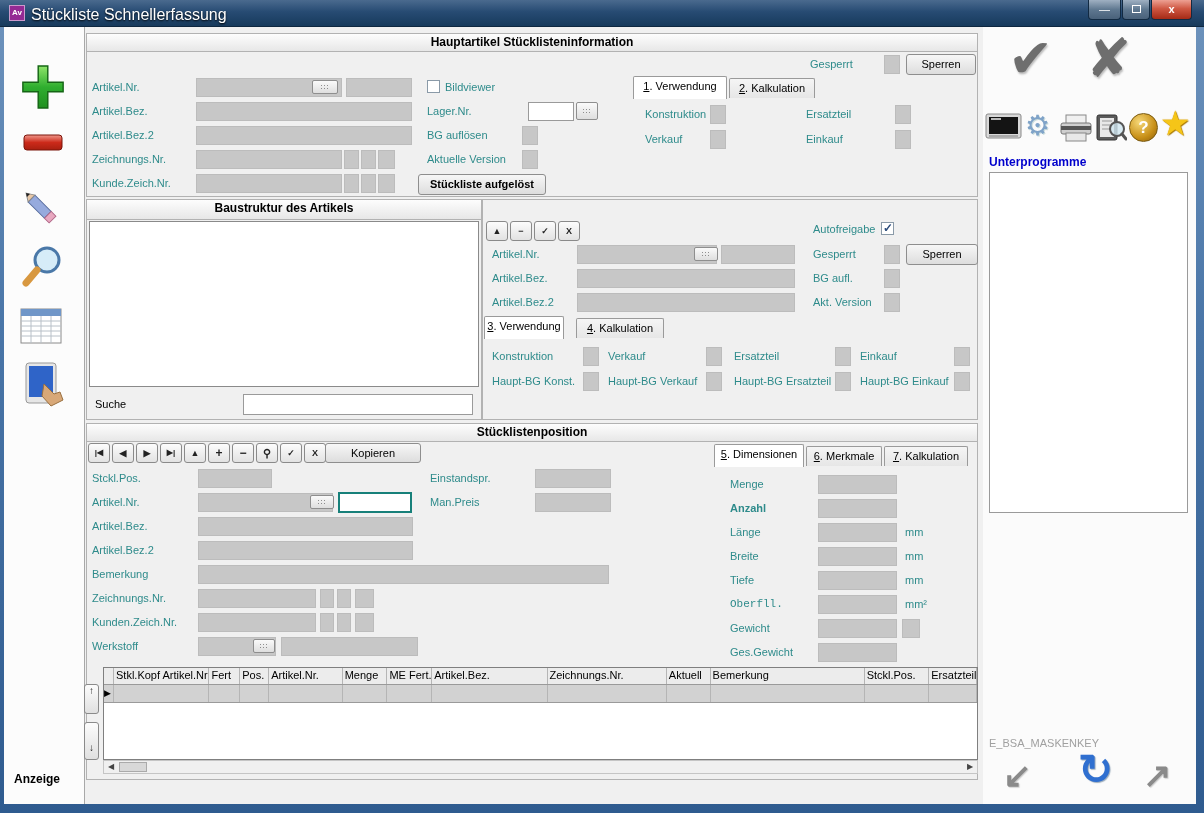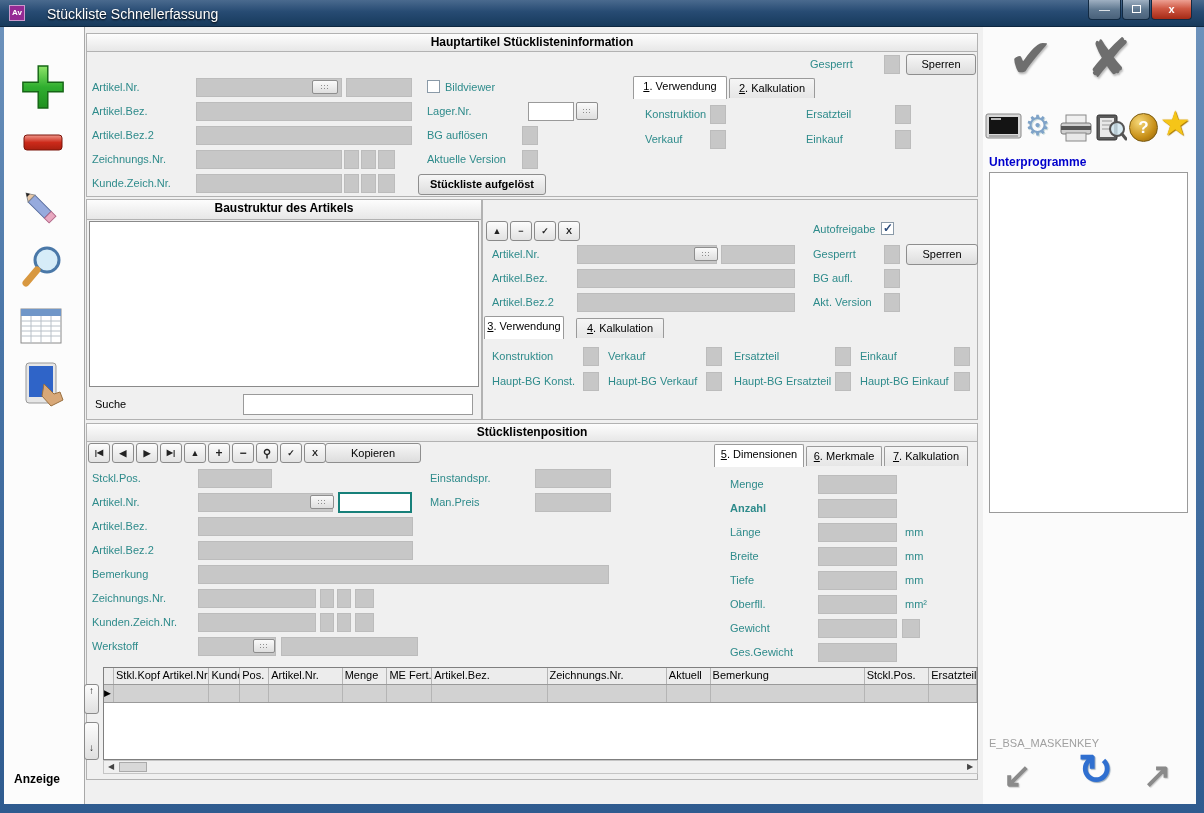--- a/index.html
+++ b/index.html
@@ -4,21 +4,21 @@
 <style>
   * { margin:0; padding:0; box-sizing:border-box; }
   html,body { width:1204px; height:813px; font-family:"Liberation Sans", sans-serif; }
   .window { position:relative; width:1204px; height:813px;
     background:linear-gradient(180deg,#6f94bd 0%,#4a76a8 40%,#2f5b8f 100%); overflow:hidden; }
   .titlebar { position:absolute; left:0; top:0; width:1204px; height:27px;
     background:linear-gradient(180deg,#4a6a8e 0%,#274b73 45%,#173a5c 100%);
     border-bottom:1px solid #0e2740; }
   .app-icon { position:absolute; left:9px; top:5px; width:16px; height:16px; background:#942a94;
     border:1px solid #c9c; color:#fff; font-size:8px; font-weight:bold; text-align:center; line-height:14px; }
-  .title-text { position:absolute; left:47px; top:6px; color:#fff; font-size:14px; text-shadow:0 1px 2px #000; }
+  .title-text { position:absolute; left:31px; top:6px; color:#fff; font-size:16px; text-shadow:0 1px 2px #000; }
   .winbtns { position:absolute; right:12px; top:0; display:flex; }
   .wbtn { height:20px; border:1px solid #122a42; border-top:none; color:#fff; text-align:center;
     font-size:11px; line-height:18px; background:linear-gradient(180deg,#9fb0c2,#5f7890 50%,#49617a);
     border-radius:0 0 4px 4px; margin-left:1px; }
   .wbtn.min { width:33px; } .wbtn.max { width:28px; }
   .wbtn.close { width:41px; background:linear-gradient(180deg,#eda193,#cf5843 45%,#a52a16); font-weight:bold; }
   .maxglyph { display:inline-block; width:9px; height:8px; border:1px solid #fff; }
   .client { position:absolute; left:4px; top:27px; width:1192px; height:777px; background:#f0f0f0; }
 
   
@@ -321,37 +321,37 @@
   <div class="fld" style="left:818px;top:499px;width:79px;height:19px;"></div>
   <div class="lbl" style="left:730px;top:526px;">Länge</div>
   <div class="fld" style="left:818px;top:523px;width:79px;height:19px;"></div>
   <div class="lbl" style="left:905px;top:526px;">mm</div>
   <div class="lbl" style="left:730px;top:550px;">Breite</div>
   <div class="fld" style="left:818px;top:547px;width:79px;height:19px;"></div>
   <div class="lbl" style="left:905px;top:550px;">mm</div>
   <div class="lbl" style="left:730px;top:574px;">Tiefe</div>
   <div class="fld" style="left:818px;top:571px;width:79px;height:19px;"></div>
   <div class="lbl" style="left:905px;top:574px;">mm</div>
-  <div class="lbl" style="left:730px;top:598px;">Oberfll.</div>
+  <div class="lbl" style="left:730px;top:598px;font-family:Liberation Mono, monospace;">Oberfll.</div>
   <div class="fld" style="left:818px;top:595px;width:79px;height:19px;"></div>
   <div class="lbl" style="left:905px;top:598px;">mm²</div>
   <div class="lbl" style="left:730px;top:622px;">Gewicht</div>
   <div class="fld" style="left:818px;top:619px;width:79px;height:19px;"></div>
   <div class="cbx" style="left:902px;top:619px;width:18px;height:19px;"></div>
   <div class="lbl" style="left:730px;top:646px;">Ges.Gewicht</div>
   <div class="fld" style="left:818px;top:643px;width:79px;height:19px;"></div>
 
   <div class="vbtn" style="left:84px;top:684px;height:30px;">↑</div>
   <div class="vbtn" style="left:84px;top:722px;height:38px;line-height:50px;">↓</div>
 
   <div class="gridwrap">
     <div class="ghead">
       <div class="gc m"></div>
       <div class="gc" style="width:96px;">Stkl.Kopf Artikel.Nr</div>
-      <div class="gc" style="width:31px;">Kunde</div>
+      <div class="gc" style="width:31px;">Fert</div>
       <div class="gc" style="width:29px;">Pos.</div>
       <div class="gc" style="width:74px;">Artikel.Nr.</div>
       <div class="gc" style="width:45px;">Menge</div>
       <div class="gc" style="width:45px;">ME Fert.</div>
       <div class="gc" style="width:116px;">Artikel.Bez.</div>
       <div class="gc" style="width:120px;">Zeichnungs.Nr.</div>
       <div class="gc" style="width:44px;">Aktuell</div>
       <div class="gc" style="width:155px;">Bemerkung</div>
       <div class="gc" style="width:65px;">Stckl.Pos.</div>
       <div class="gc" style="width:48px;">Ersatzteil</div>

